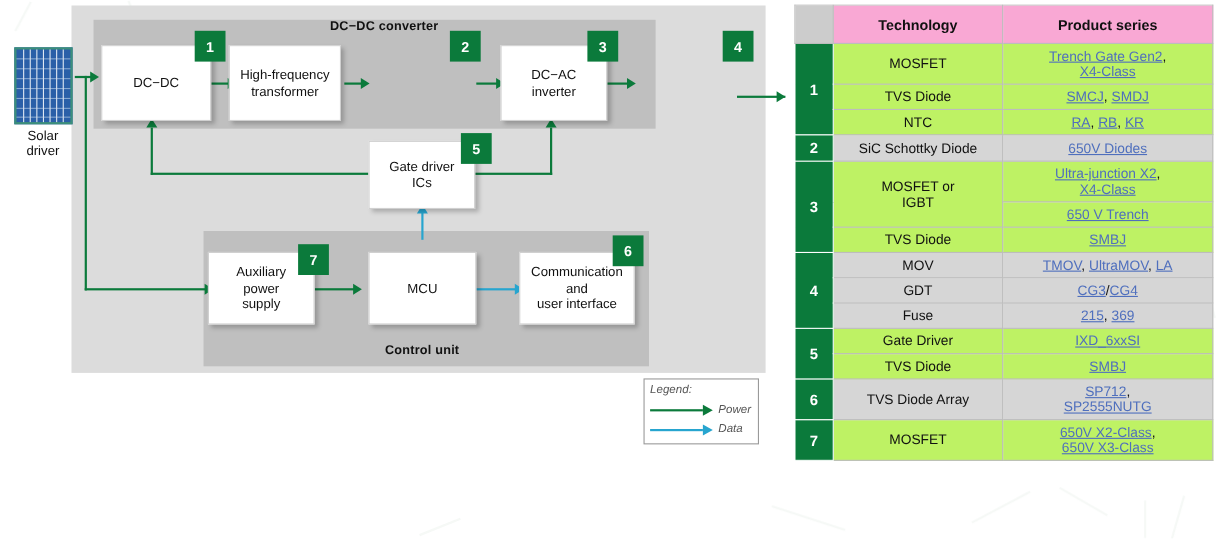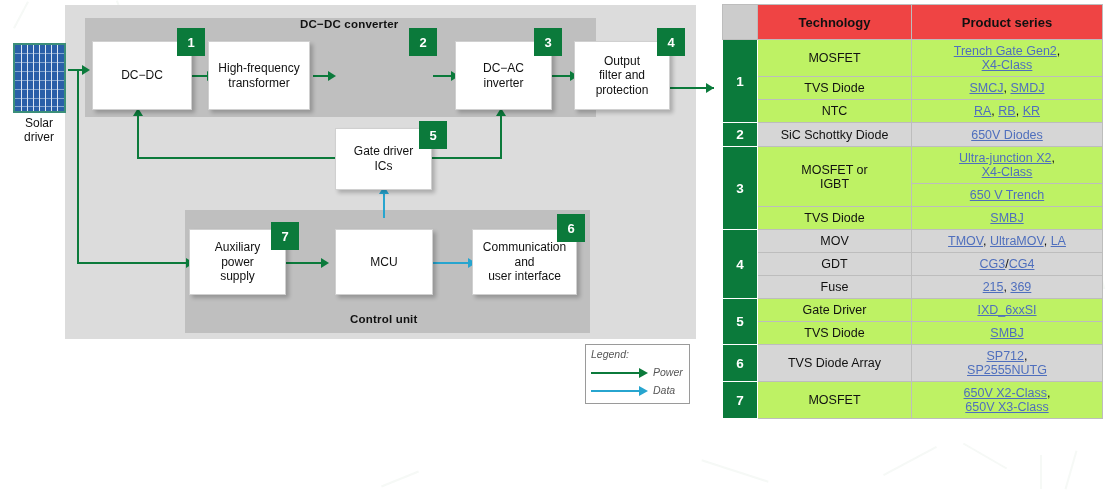--- a/index.html
+++ b/index.html
@@ -57,21 +57,21 @@
   #legend .lg-arrow{position:absolute;left:48px;top:2px;width:0;height:0;border-top:5px solid transparent;border-bottom:5px solid transparent;border-left:9px solid #0b7a3b;}
   #legend .lg-txt{position:absolute;left:62px;top:0;font-size:10.5px;font-style:italic;color:#555;}
 
   
   #tbl{position:absolute;left:722px;top:4px;width:380px;border-collapse:collapse;
        font-size:12.5px;table-layout:fixed;}
   #tbl col.c0{width:35px;}
   #tbl col.c1{width:154px;}
   #tbl col.c2{width:191px;}
   #tbl th,#tbl td{border:1px solid #bdbdbd;text-align:center;vertical-align:middle;padding:4px 3px;}
-  #tbl thead th{background:#ef4444;font-weight:bold;font-size:13px;color:#111;height:26px;}
+  #tbl thead th{background:#f9a8d4;font-weight:bold;font-size:13px;color:#111;height:26px;}
   #tbl thead th.blank{background:#cccccc;}
   #tbl td.numcell{background:#0b7a3b;color:#ffffff;font-weight:bold;font-size:13.5px;border-color:#ffffff;}
   #tbl tr.alt td:not(.numcell){background:#d6d6d6;}
   #tbl tr td:not(.numcell){background:#bef264;}
   #tbl a{color:#4f6fbd;text-decoration:underline;}
   #tbl .tech{color:#111;}
   #tbl .sep{color:#111;text-decoration:none;}
 </style>
 </head>
 <body>
@@ -173,27 +173,20 @@
   <div class="badge" style="left:409px;top:28px;">2</div>
 
   <div class="blk" style="left:455px;top:41px;width:97px;height:69px;">
     <div>
       <span>DC−AC</span><br>
       <span>inverter</span>
     </div>
   </div>
   <div class="badge" style="left:534px;top:28px;">3</div>
 
-  <div class="blk" style="left:574px;top:41px;width:96px;height:69px;">
-    <div>
-      <span>Output</span><br>
-      <span>filter and</span><br>
-      <span>protection</span>
-    </div>
-  </div>
   <div class="badge" style="left:657px;top:28px;">4</div>
 
   <div class="blk" style="left:335px;top:128px;width:97px;height:62px;">
     <div>
       <span>Gate driver</span><br>
       <span>ICs</span>
     </div>
   </div>
   <div class="badge" style="left:419px;top:121px;">5</div>
 

